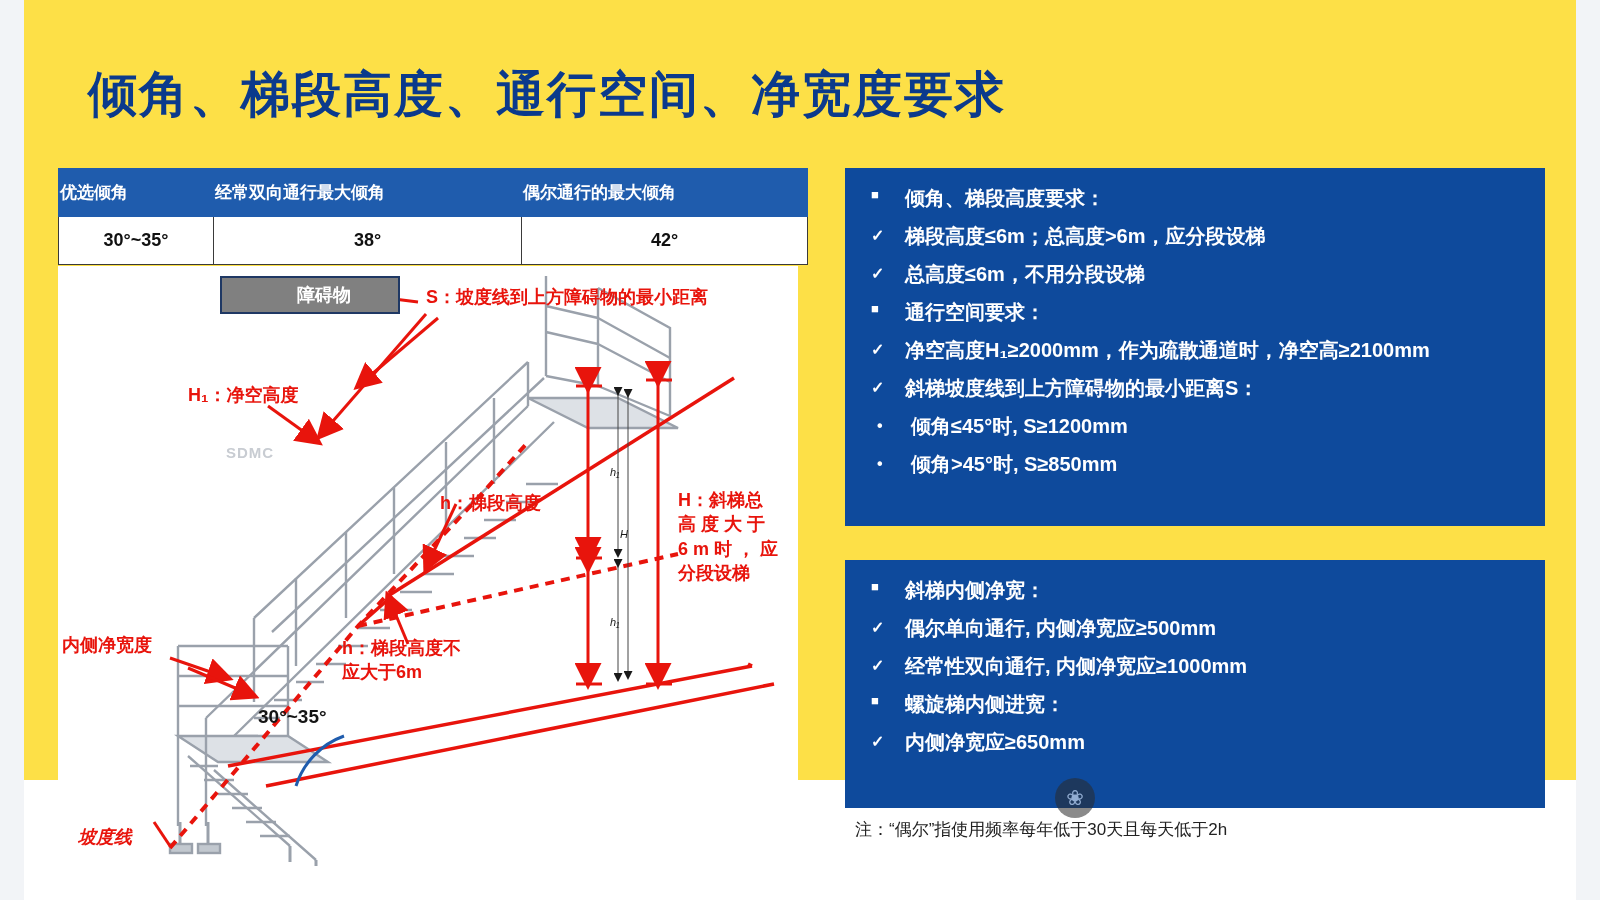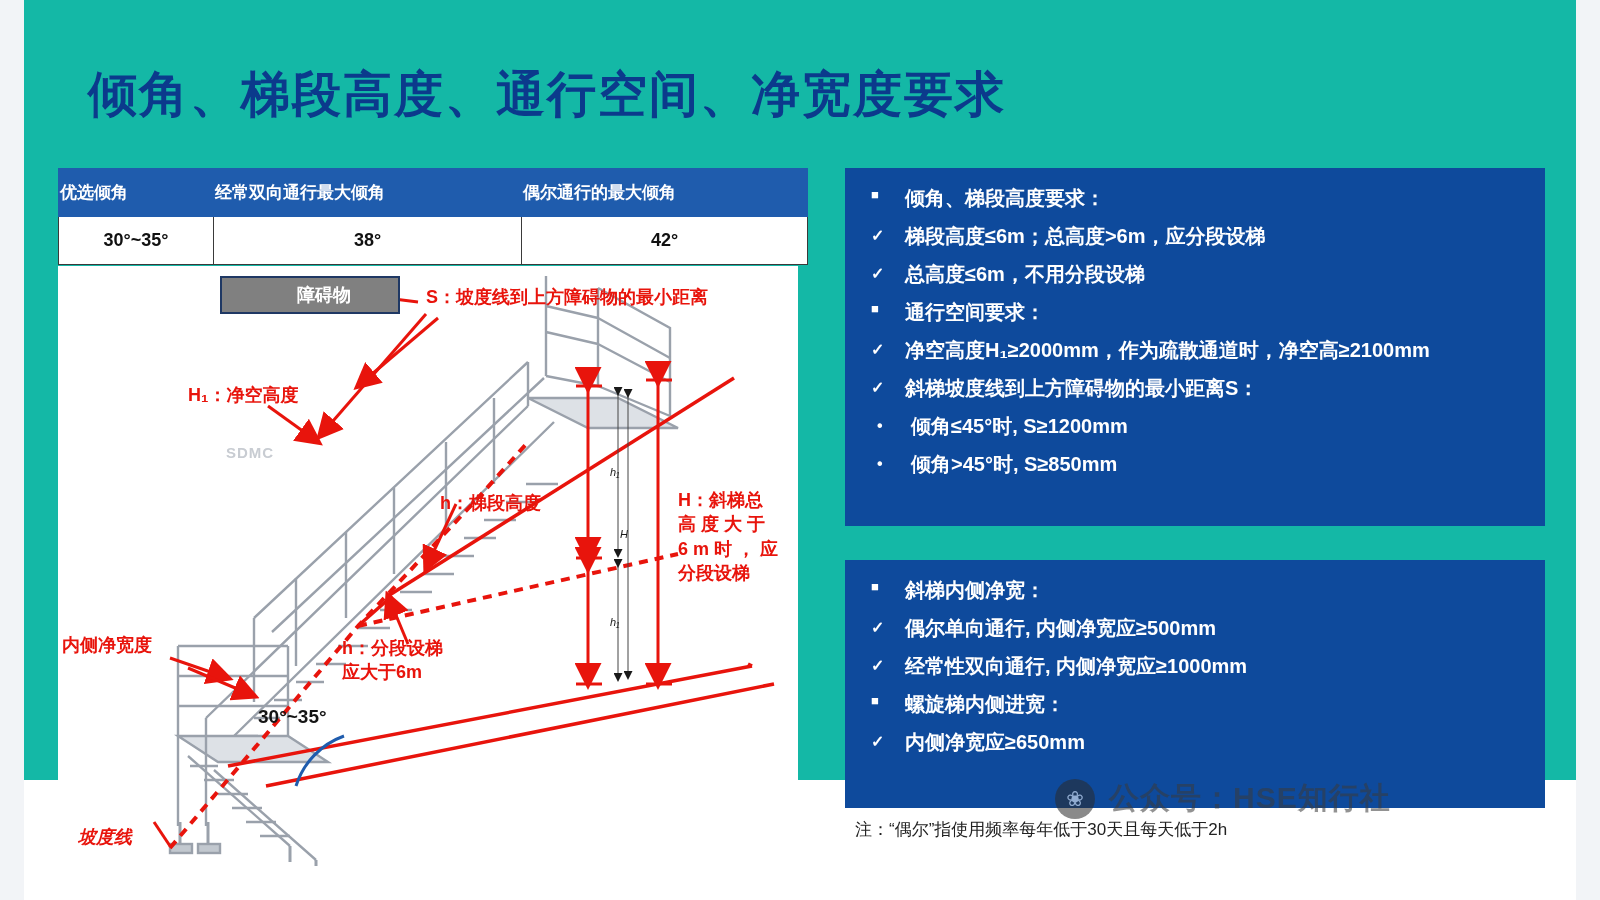--- a/index.html
+++ b/index.html
@@ -12,21 +12,21 @@
     height: 900px;
     font-family: "Liberation Sans", sans-serif;
     overflow: hidden;
     position: relative;
   }
   .slide {
     position: absolute;
     left: 0; top: 0;
     width: 1600px;
     height: 780px;
-    background: #14b8a6;
+    background: #fde047;
   }
   .edge-band {
     position: absolute;
     top: 0;
     width: 24px;
     height: 900px;
     background: #f2f4f7;
   }
   .edge-left { left: 0; }
   .edge-right { right: 0; }
@@ -324,21 +324,21 @@
 
     <div class="obstacle-box">障碍物</div>
 
     <div class="ann" style="left:368px; top:20px;">S：坡度线到上方障碍物的最小距离</div>
     <div class="ann" style="left:130px; top:118px;">H₁：净空高度</div>
     <div class="ann" style="left:370px; top:226px;margin-left:12px;">h：梯段高度</div>
     <div class="ann" style="left:620px; top:222px; width:110px; line-height:1.35;">H：斜梯总
 高 度 大 于
 6 m 时 ， 应
 分段设梯</div>
-    <div class="ann" style="left:284px; top:370px; line-height:1.35;">h：分段设梯
+    <div class="ann" style="left:284px; top:370px; line-height:1.35;">h：梯段高度不
 应大于6m</div>
     <div class="ann" style="left:4px; top:368px;">内侧净宽度</div>
     <div class="ann" style="left:20px; top:560px;font-style:italic;">坡度线</div>
     <div class="ann-black" style="left:200px; top:440px;">30°~35°</div>
 
     <div class="dimlabel" style="left:552px; top:200px;">h₁</div>
     <div class="dimlabel" style="left:562px; top:262px;">H</div>
     <div class="dimlabel" style="left:552px; top:350px;">h₁</div>
   </div>
 
@@ -397,16 +397,15 @@
     <div class="li">
       <span class="mk">✓</span>
       <span class="tx">内侧净宽应≥650mm</span>
     </div>
   </div>
 
   <div class="note">注：“偶尔”指使用频率每年低于30天且每天低于2h</div>
 
   <div class="wm">
     <div class="wm-badge">❀</div>
-    <div class="wm-text">公众号：HSE知行社</div>
   </div>
 
 </div>
 
 </body></html>

